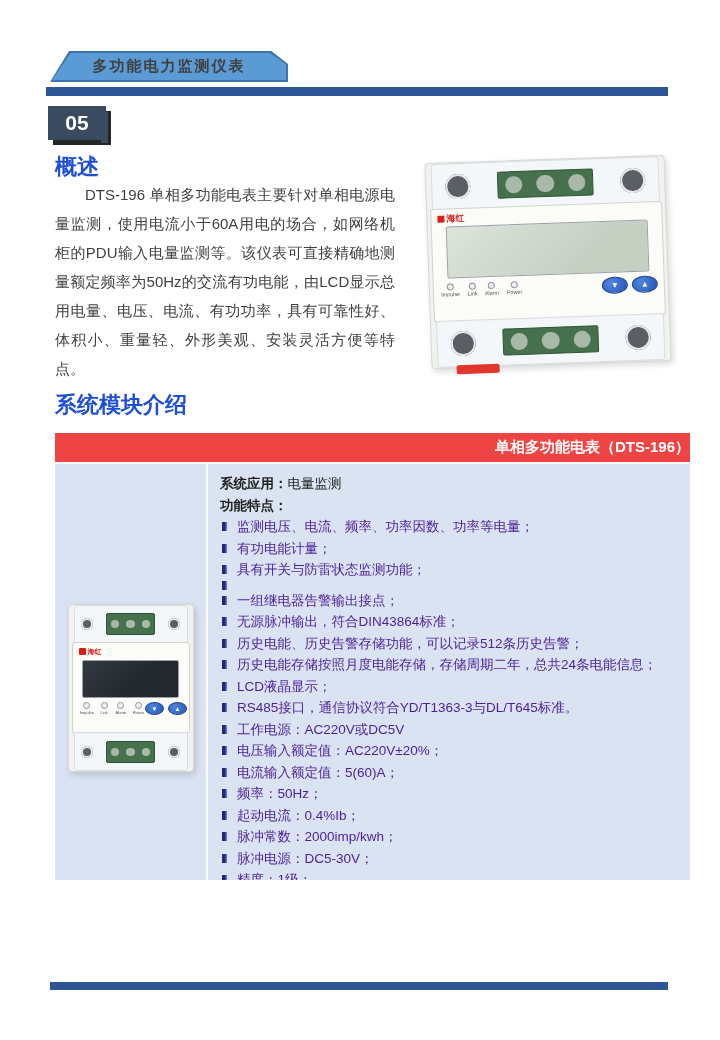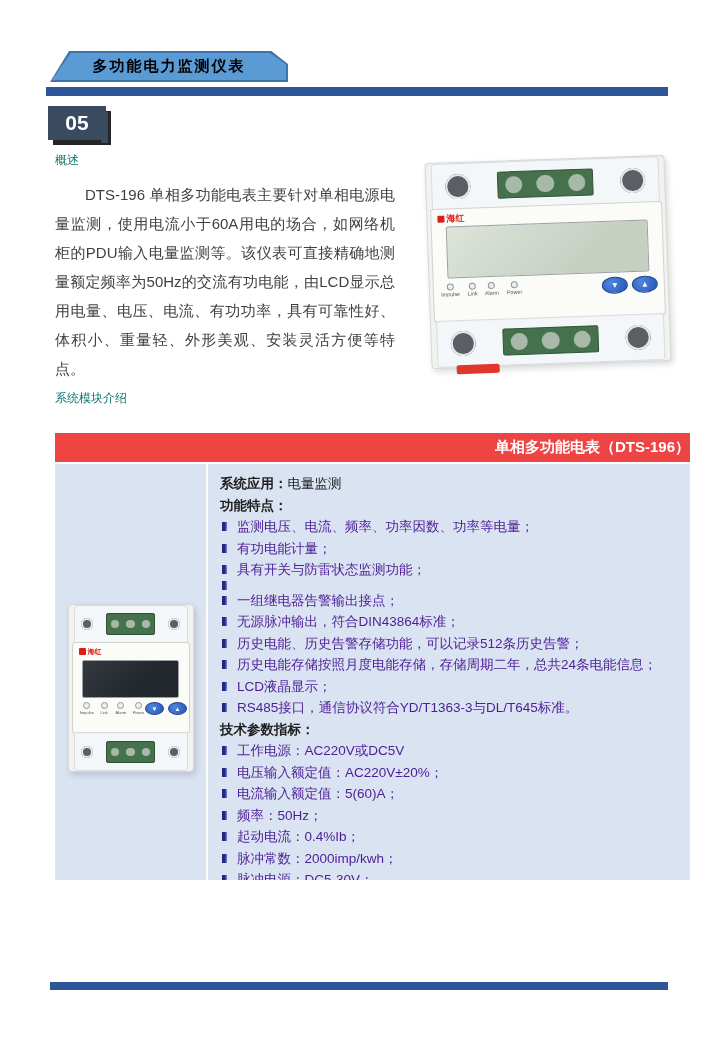--- a/index.html
+++ b/index.html
@@ -6,31 +6,31 @@
   .page{position:relative;width:720px;height:1040px;background:#ffffff;overflow:hidden;
         font-family:"Liberation Sans","DejaVu Sans",sans-serif;color:#262626;}
 
   
   .tab-outer{position:absolute;left:50px;top:51px;width:238px;height:31px;
              clip-path:polygon(8% 0%,93% 0%,100% 42%,100% 100%,0% 100%);
              background:#3e74ae;}
   .tab-inner{position:absolute;left:2px;top:2px;width:234px;height:27px;
              clip-path:polygon(8% 0%,93% 0%,100% 42%,100% 100%,0% 100%);
              background:#5b9bd5;display:flex;align-items:center;justify-content:center;}
-  .tab-inner span{color:#000000;font-weight:bold;font-size:15px;letter-spacing:2px;}
+  .tab-inner span{color:#404040;font-weight:bold;font-size:15px;letter-spacing:2px;}
   .top-rule{position:absolute;left:46px;top:87px;width:622px;height:9px;background:#2e5597;}
 
   
   .num-box{position:absolute;left:48px;top:106px;width:58px;height:34px;background:#3a4a5f;
            box-shadow:5px 5px 0 #262626;display:flex;align-items:center;justify-content:center;}
   .num-box span{color:#fff;font-weight:bold;font-size:21px;}
   .num-accent{position:absolute;left:101px;top:112px;width:7px;height:31px;background:#3a4a5f;}
   .sec-title{position:absolute;left:117px;top:109px;font-size:20px;font-weight:bold;color:#24416b;}
 
-  .h-small{position:absolute;font-size:12px;font-weight:normal;color:#0f766e;}
+  .h-small{position:absolute;font-size:22px;font-weight:bold;color:#1d4ed8;}
   .h-overview{left:55px;top:152px;}
   .h-modules{left:55px;top:390px;}
 
   .overview-p{position:absolute;left:55px;top:180px;width:340px;font-size:15px;line-height:29px;
               color:#3f3f3f;text-align:justify;text-indent:2em;}
 
   
   .tbl{position:absolute;left:55px;top:433px;width:635px;}
   .tbl-head{height:29px;background:#ef4444;display:flex;align-items:center;justify-content:flex-end;}
   .tbl-head span{color:#ffffff;font-weight:bold;font-size:15px;}
@@ -261,21 +261,20 @@
             </li>
           <li>
               <span class="sq"></span>
               <span>LCD液晶显示；</span>
             </li>
           <li>
               <span class="sq"></span>
               <span>RS485接口，通信协议符合YD/T1363-3与DL/T645标准。</span>
             </li>
         </ul>
-        <div class="line"><b>技术参数指标：</b></div>
         <ul class="blist">
           <li>
               <span class="sq"></span>
               <span>工作电源：AC220V或DC5V</span>
             </li>
           <li>
               <span class="sq"></span>
               <span>电压输入额定值：AC220V±20%；</span>
             </li>
           <li>

